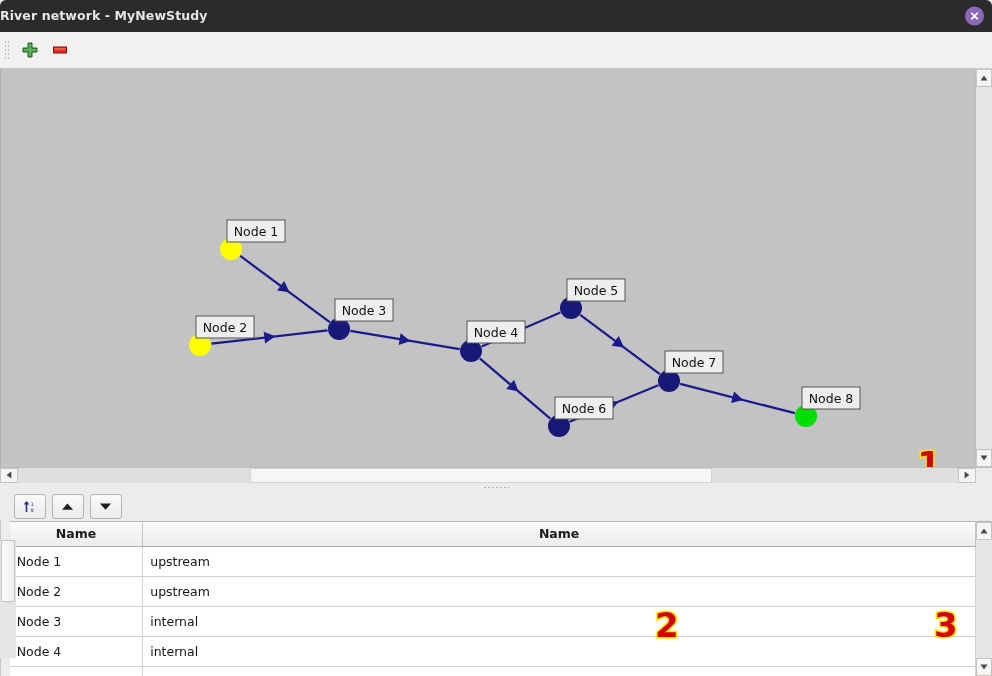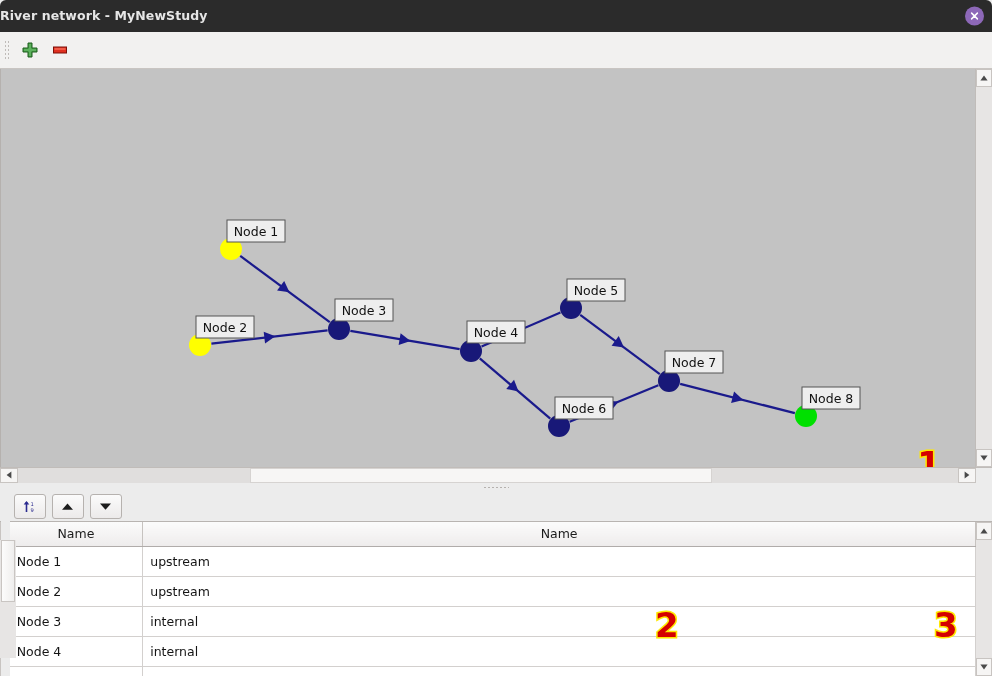--- a/index.html
+++ b/index.html
@@ -145,21 +145,21 @@
     flex: 1 1 auto;
     overflow: hidden;
     border-top: 1px solid #b8b4b1;
     min-width:0;
   }
   table.grid { border-collapse: collapse; width: 100%; table-layout: fixed; }
   table.grid th {
     background: linear-gradient(#fbfbfb, #eeecec);
     border-right: 1px solid #c6c2bf;
     border-bottom: 1px solid #b0acaa;
-    font-weight: normal;
+    font-weight: bold;
     font-size: 12.5px;
     color: #1b1b1b;
     height: 22px;
   }
   table.grid td {
     border-right: 1px solid #d3d0ce;
     border-bottom: 1px solid #d3d0ce;
     background: #ffffff;
     height: 29px;
     padding: 0 7px;

